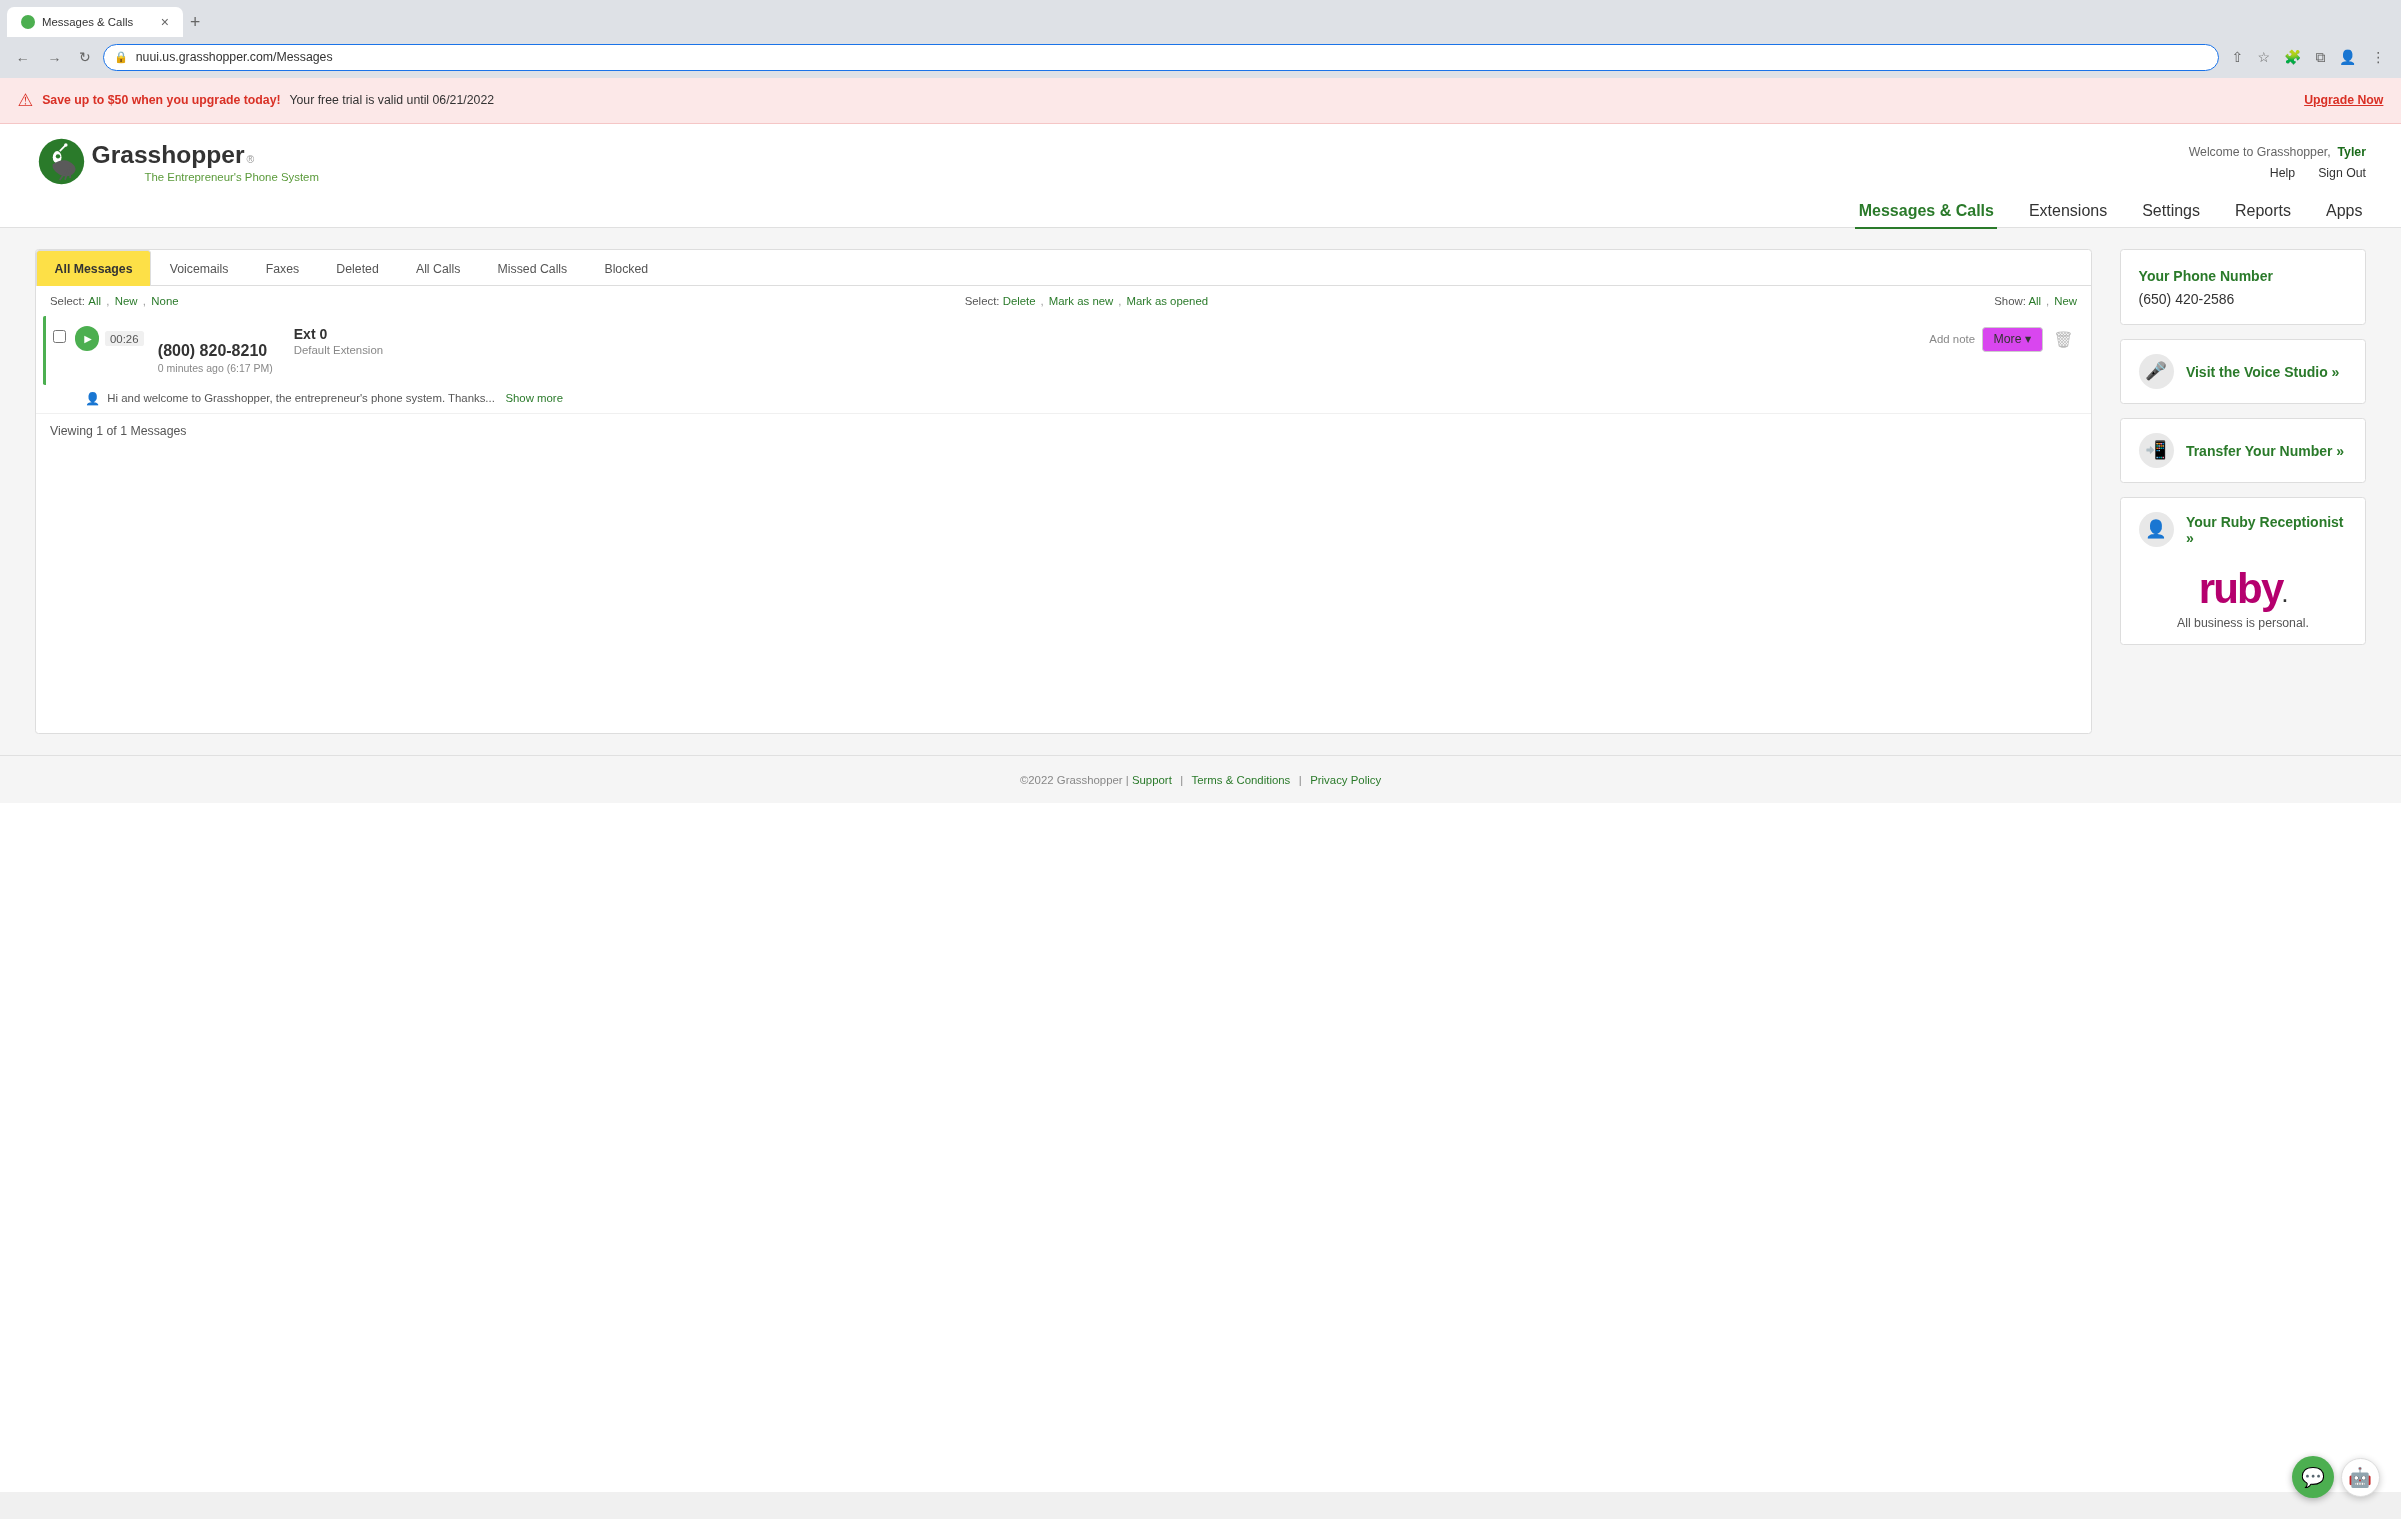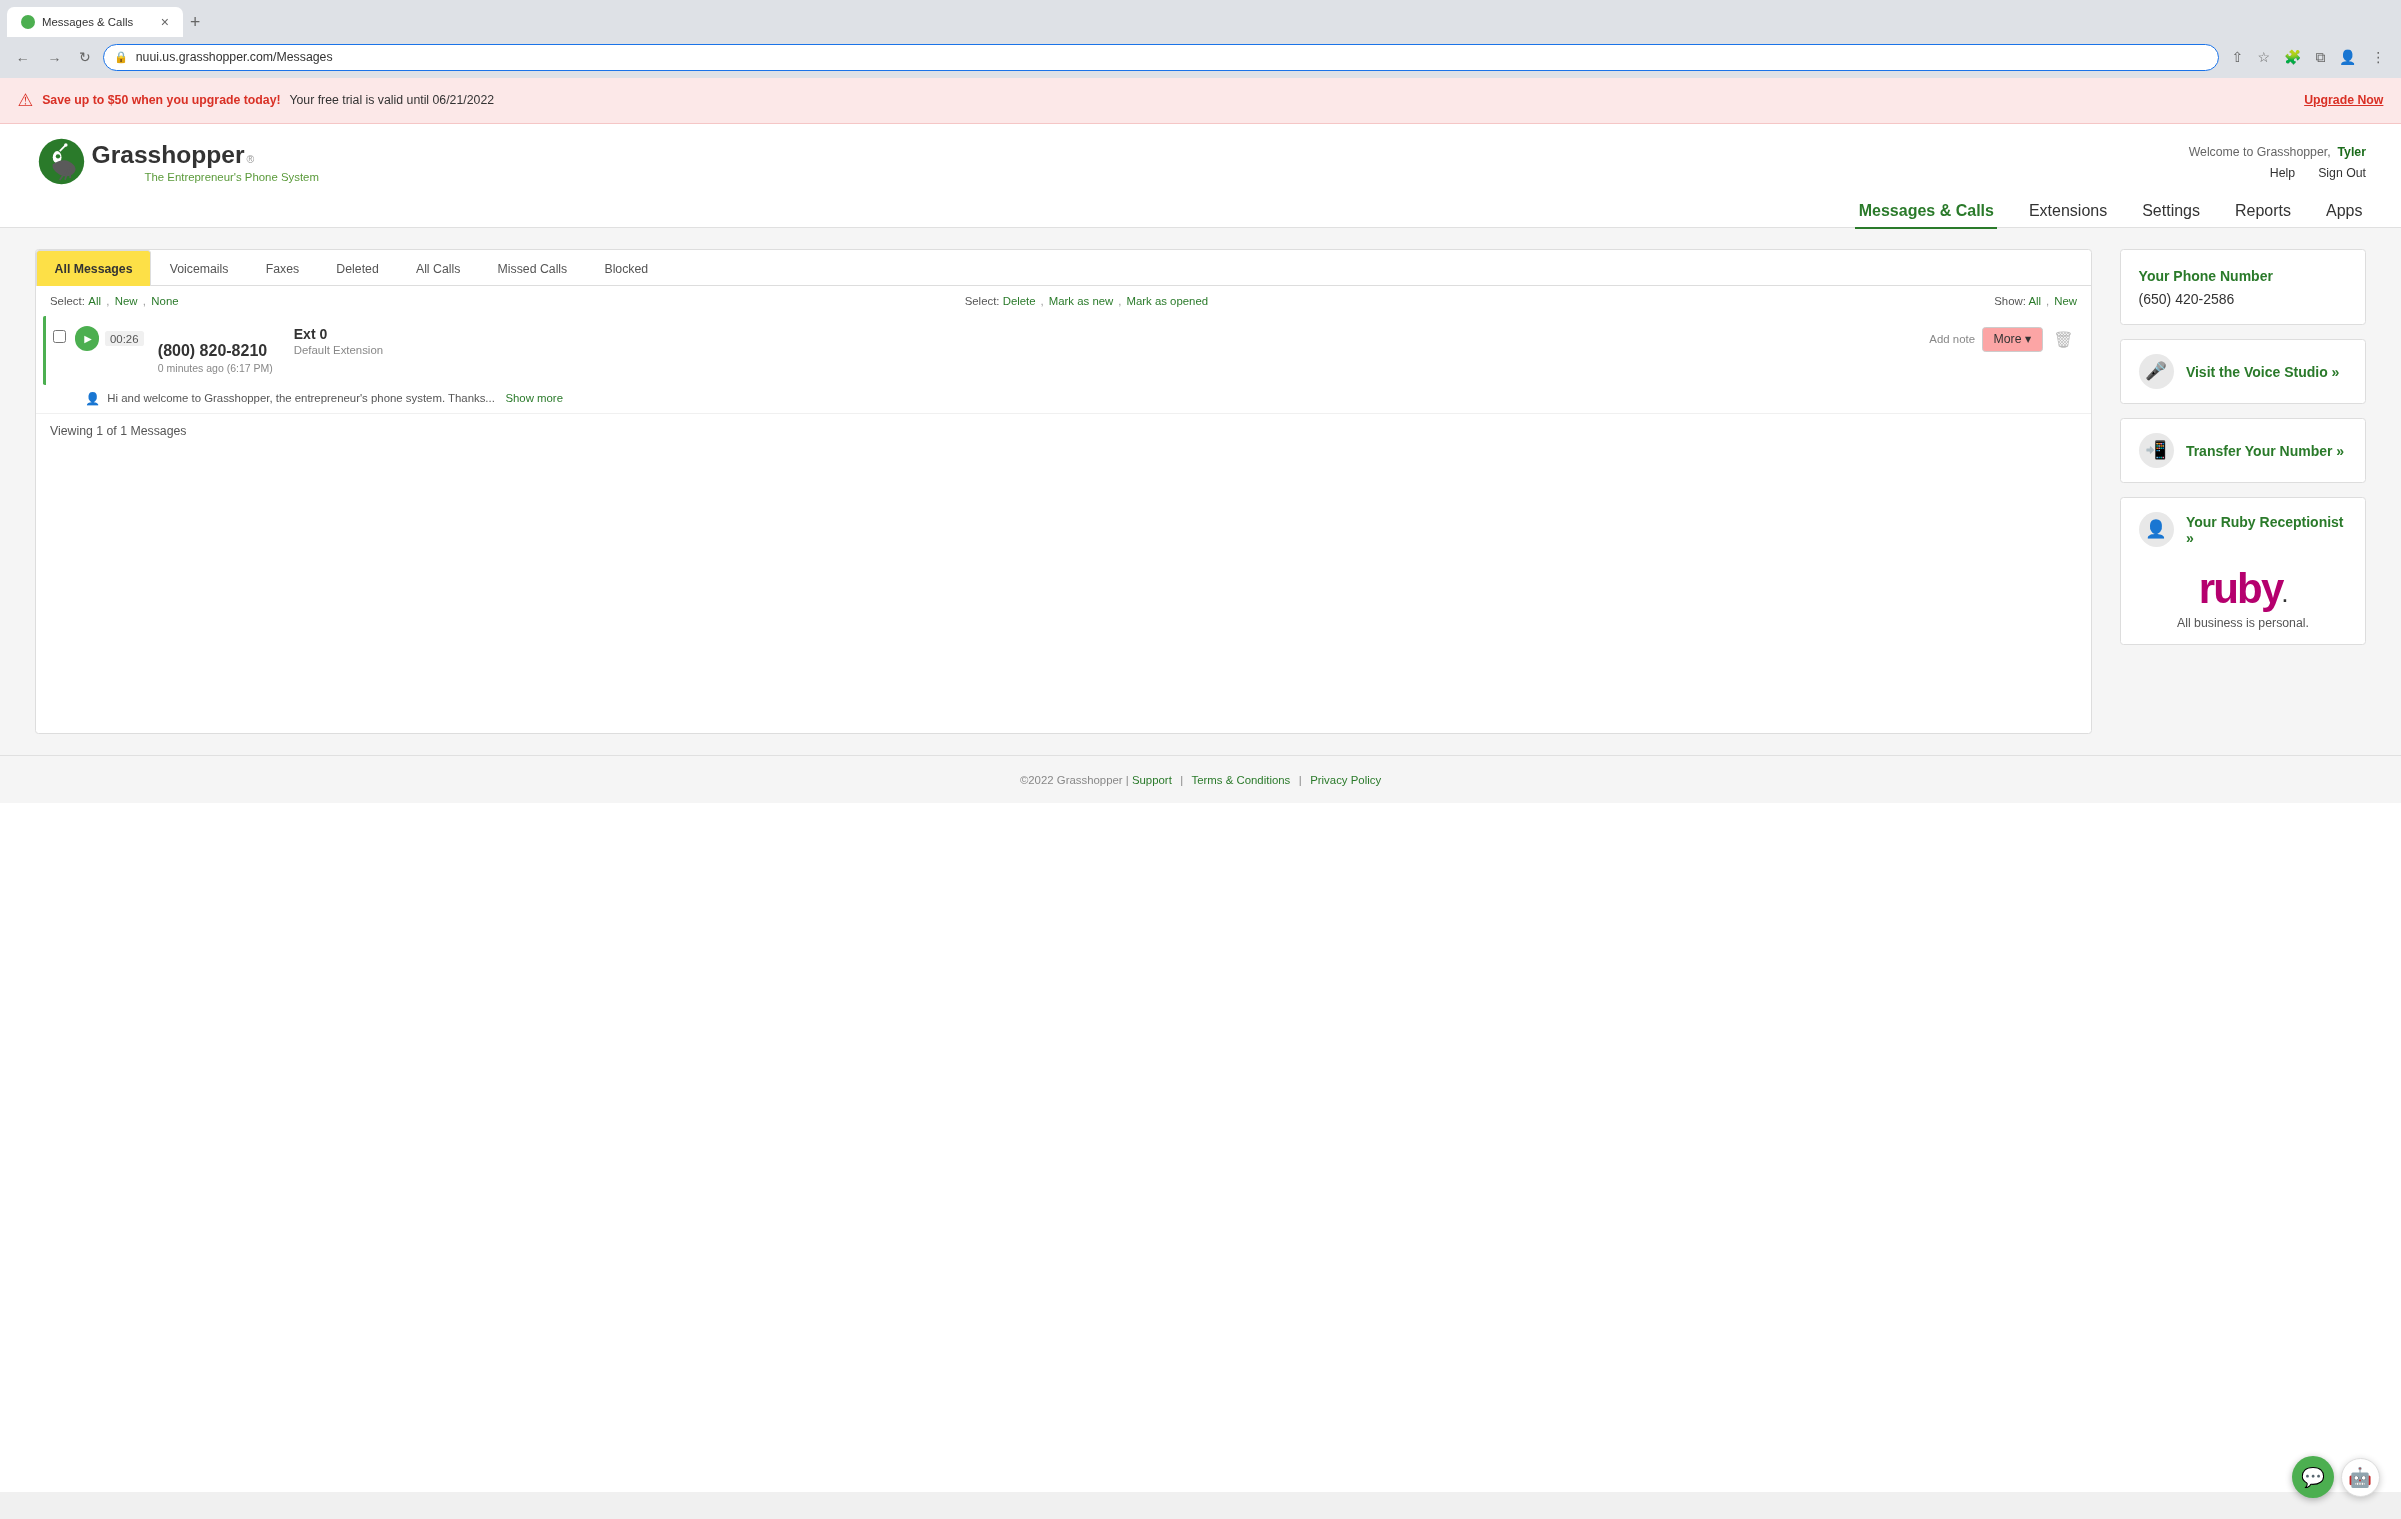--- a/index.html
+++ b/index.html
@@ -77,21 +77,21 @@
     .msg-caller { margin-right: 21px; }
     .msg-caller-number { font-size: 16px; font-weight: bold; color: #333; margin-top: 16px; }
     .msg-caller-time { font-size: 10.5px; color: #888; margin-top: 1.8px; }
 
     .msg-ext { margin-right: auto; }
     .msg-ext-label { font-size: 14px; font-weight: bold; color: #333; }
     .msg-ext-name { font-size: 11.4px; color: #888; margin-top: 1.8px; }
 
     .msg-actions { display: flex; align-items: center; gap: 7px; }
     .add-note-link { color: #888; font-size: 11.4px; cursor: pointer; text-decoration: none; }
-    .more-btn { display: flex; align-items: center; gap: 3.5px; border: 0.9px solid #ccc; padding: 4.4px 10.5px; border-radius: 3.5px; background: #fca5a5; cursor: pointer; font-size: 12.3px; color: #333; }
+    .more-btn { display: flex; align-items: center; gap: 3.5px; border: 0.9px solid #ccc; padding: 4.4px 10.5px; border-radius: 3.5px; background: #d946ef; cursor: pointer; font-size: 12.3px; color: #333; }
     .delete-btn { background: none; border: none; cursor: pointer; color: #bbb; font-size: 16px; padding: 3.5px; }
 
     .msg-transcript { padding: 7px 14px 0 42px; font-size: 11.4px; color: #555; display: flex; align-items: flex-start; gap: 7px; }
     .transcript-icon { color: #888; font-size: 12.3px; }
     .show-more-link { color: #2a7a2a; text-decoration: none; cursor: pointer; margin-left: 3.5px; }
 
     .viewing-count { padding: 10.5px 14px; font-size: 12.3px; color: #555; border-top: 0.9px solid #f0f0f0; }
 
     
     .sidebar { width: 246px; display: flex; flex-direction: column; gap: 14px; }

